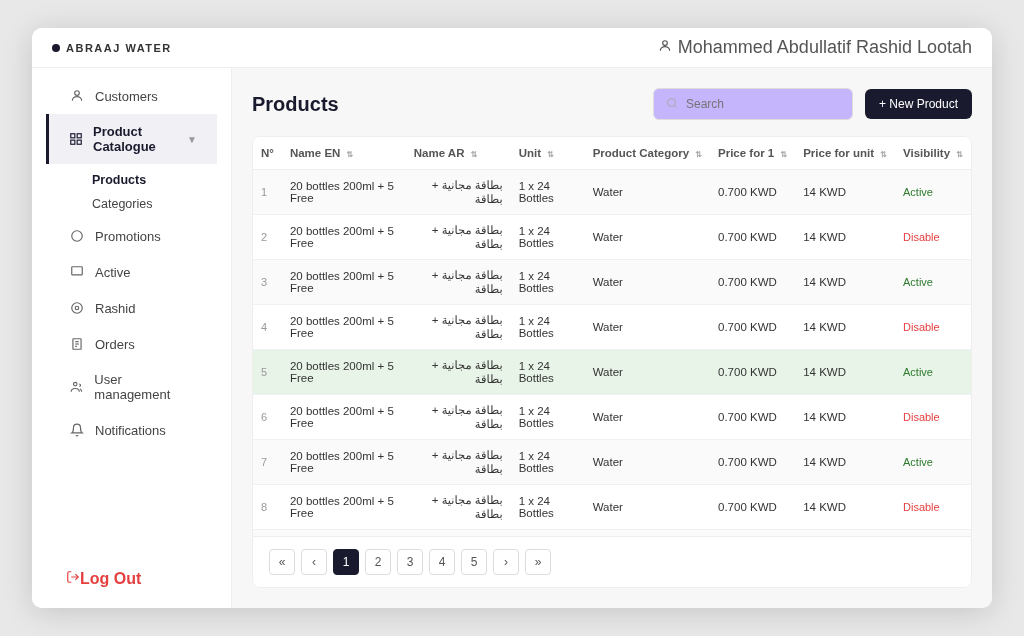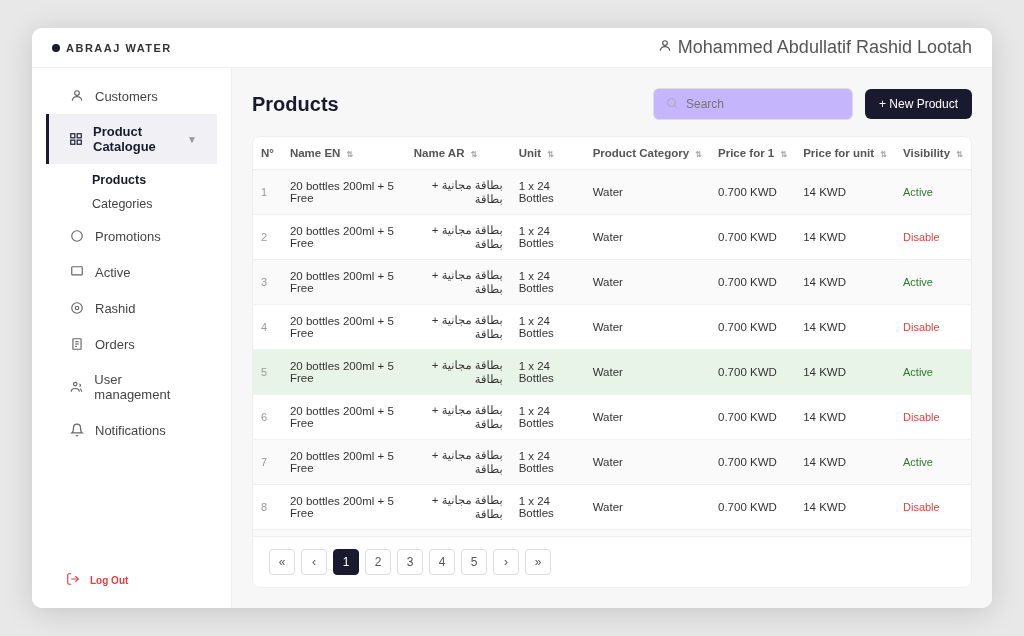--- a/index.html
+++ b/index.html
@@ -109,23 +109,23 @@
     .sidebar-sub-item.active { font-weight: 700; color: #1a1a2e; }
     .chevron {
       margin-left: auto;
       font-size: 10px;
       color: #999;
     }
     .sidebar-logout {
       margin-top: auto;
       display: flex;
       align-items: center;
-      gap: 10px;
+      gap: 0;
       padding: 10px 20px;
-      font-size: 10px;
+      font-size: 16px;
       color: #e53e3e;
       cursor: pointer;
       font-weight: 600;
     }
     .main-content {
       flex: 1;
       background: #f7f7f7;
       display: flex;
       flex-direction: column;
       overflow: hidden;

